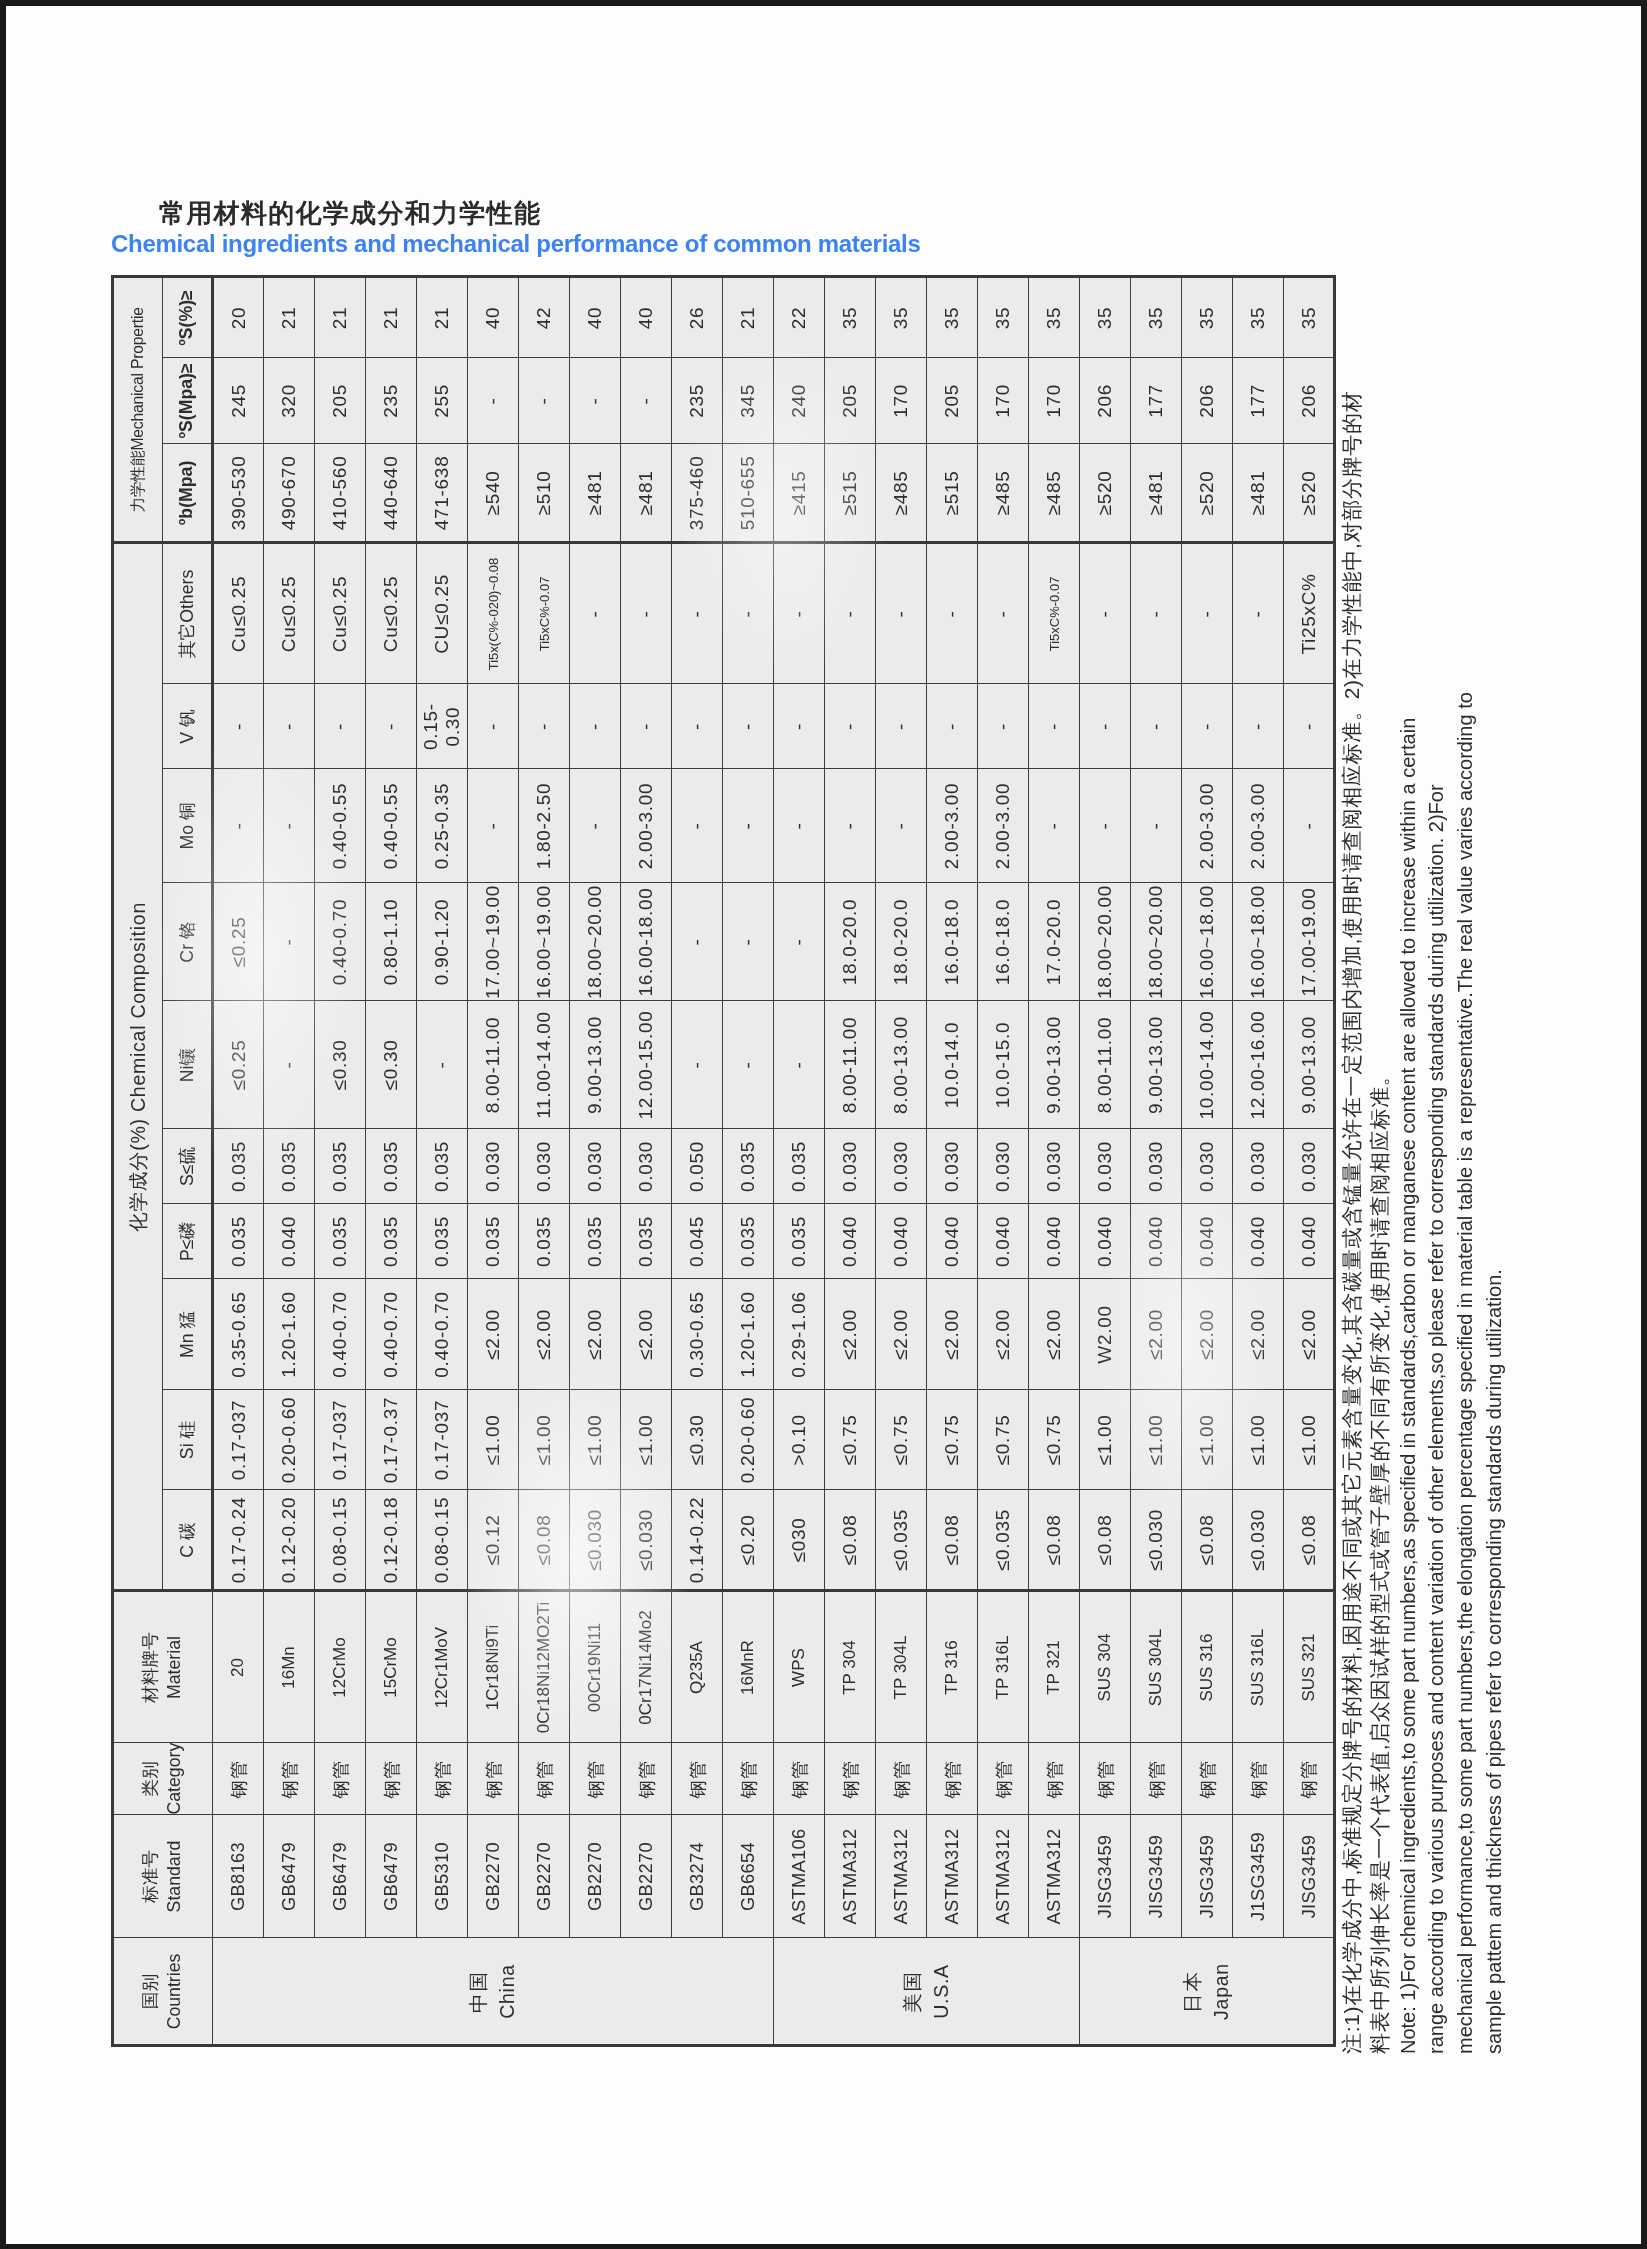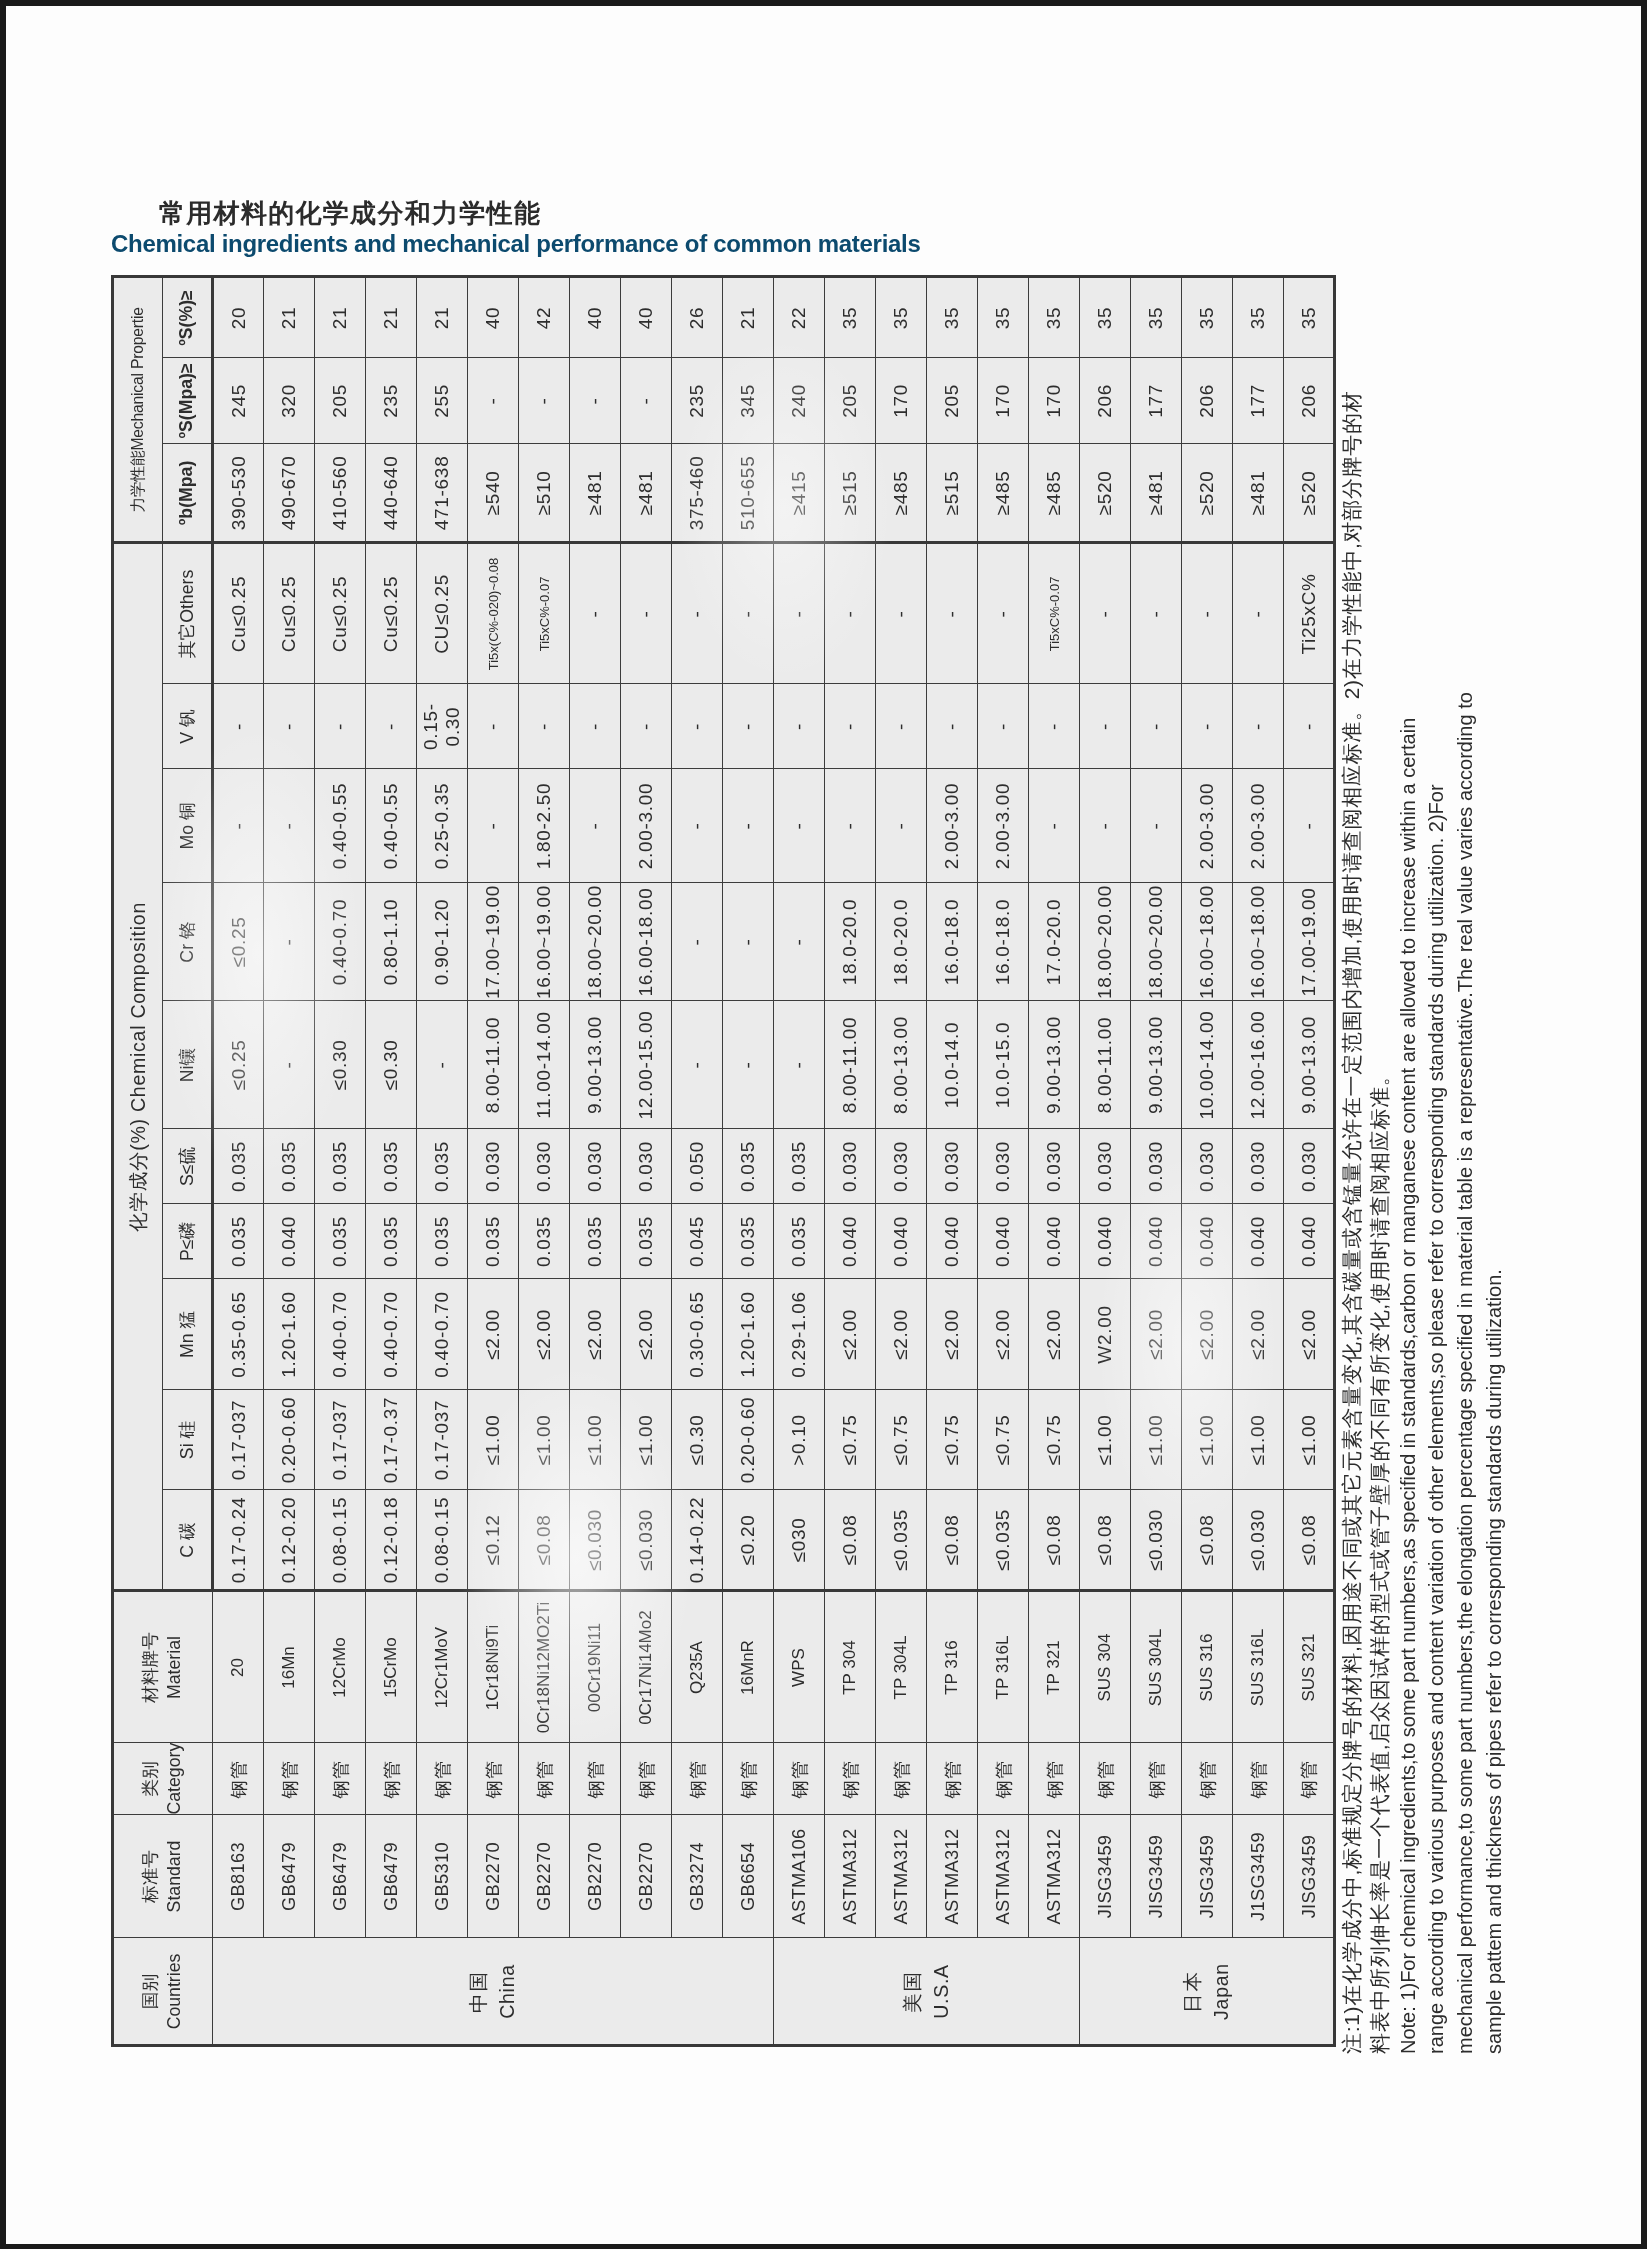--- a/index.html
+++ b/index.html
@@ -2,21 +2,21 @@
 <html style="font-size:10.5px"><head>
 <meta charset="utf-8">
 <style>
   html,body{margin:0;padding:0;}
   body{
     width:1647px;height:2250px;position:relative;background:#fdfdfd;
     font-family:"Liberation Sans","DejaVu Sans",sans-serif;color:#2d2d2d;overflow:hidden;
   }
   .frame{position:absolute;left:0;top:0;right:0;bottom:0;border:6.5px solid #1a1a1a;pointer-events:none;}
   .title-zh{position:absolute;left:111px;top:196px;font-size:26px;font-weight:bold;letter-spacing:1.3px;color:#2b2b2b;margin-left:48px;}
-  .title-en{position:absolute;left:111px;top:230px;font-size:24px;font-weight:bold;letter-spacing:-0.3px;color:#0c4a6e;}
+  .title-en{position:absolute;left:111px;top:230px;font-size:24px;font-weight:bold;letter-spacing:-0.3px;color:#3b82f6;}
 
   
   .rot{
     position:absolute;left:111px;top:278px;width:1776px;height:1407px;
     transform-origin:0 0;transform:rotate(-90deg) translateX(-1776px);
   }
   
   .rot::after{
     content:"";position:absolute;left:0;top:0;width:1776px;height:1223px;pointer-events:none;
     background:

